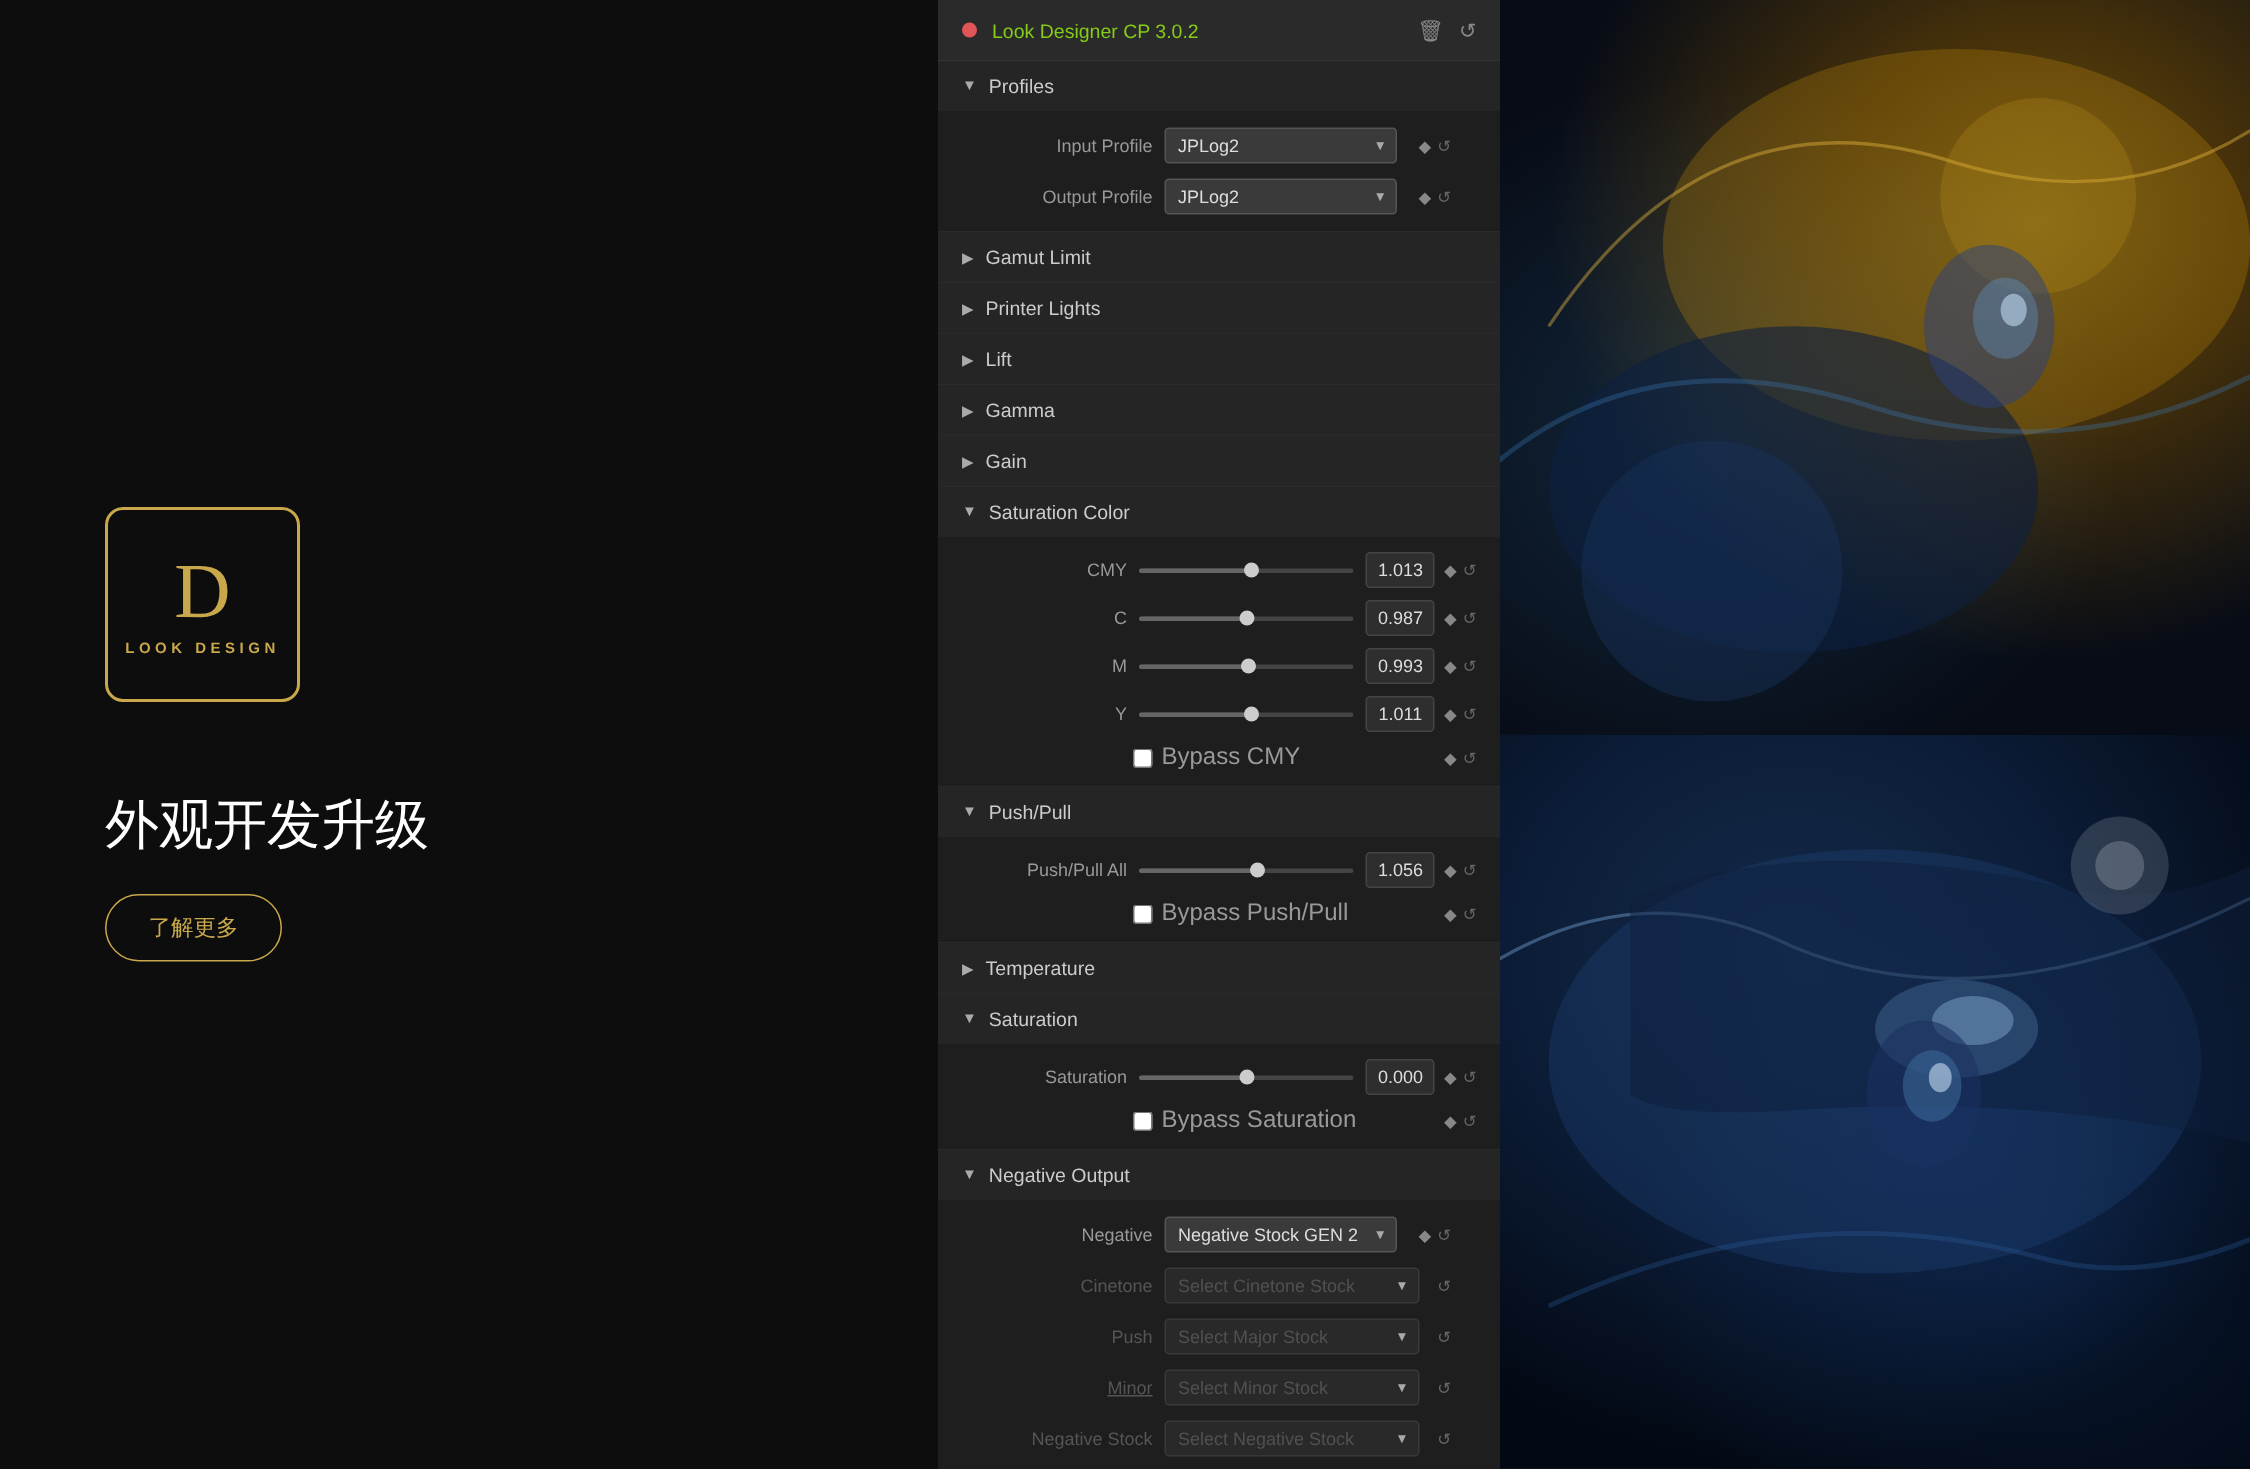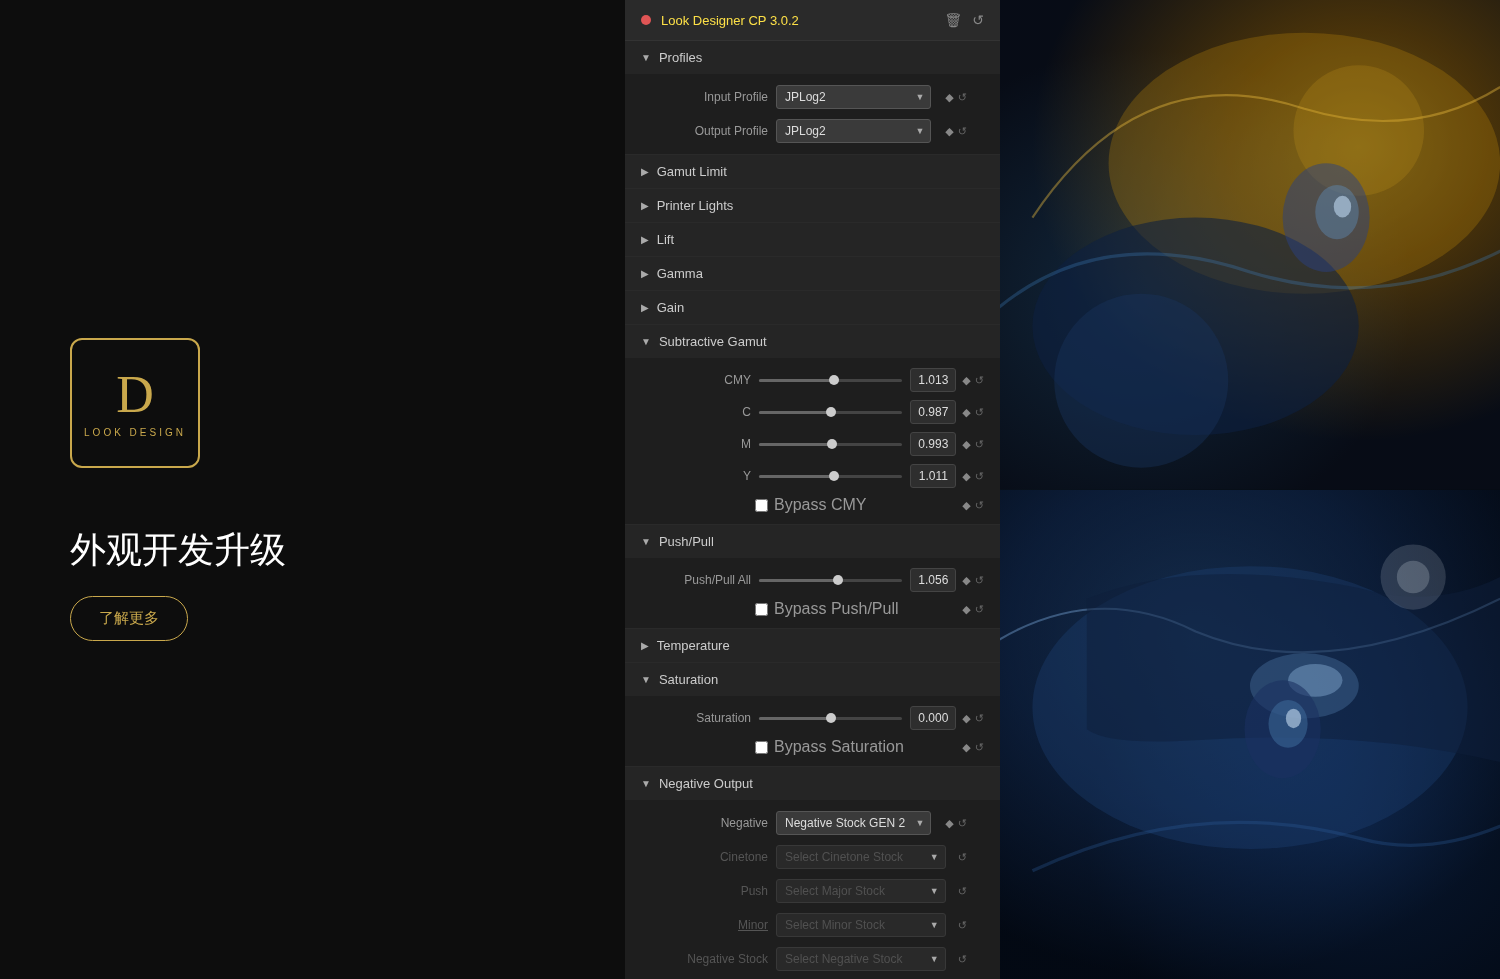--- a/index.html
+++ b/index.html
@@ -42,21 +42,21 @@
       color: #c9a84c;
       line-height: 1;
       font-family: Georgia, serif;
     }
 
     .logo-text {
       font-size: 10px;
       color: #c9a84c;
       letter-spacing: 3px;
       margin-top: 6px;
-      font-weight: 400;
+      font-weight: 700;
     }
 
     .main-title {
       font-size: 36px;
       color: #fff;
       font-weight: 400;
       margin-bottom: 24px;
       line-height: 1.2;
     }
 
@@ -105,21 +105,21 @@
       width: 10px;
       height: 10px;
       border-radius: 50%;
       background: #e05555;
       margin-right: 10px;
       flex-shrink: 0;
     }
 
     .plugin-title {
       flex: 1;
-      color: #fde047;
+      color: #84cc16;
       font-size: 13px;
       font-weight: 500;
     }
 
     .header-icons {
       display: flex;
       gap: 10px;
     }
 
     .header-icon {
@@ -419,21 +419,21 @@
   <div class="section section-collapsed">
     <div class="section-header">
       <span class="section-arrow">▶</span>
       <span>Gain</span>
     </div>
   </div>
 
   <div class="section">
     <div class="section-header">
       <span class="section-arrow">▼</span>
-      <span>Subtractive Gamut</span>
+      <span>Saturation Color</span>
     </div>
     <div class="section-body">
 
       <div class="slider-row">
         <span class="slider-label">CMY</span>
         <div class="slider-track">
           <div class="slider-fill" style="width:52%"></div>
           <div class="slider-thumb" style="left:calc(52% - 5px)"></div>
         </div>
         <input type="text" class="slider-value" value="1.013" style="">

